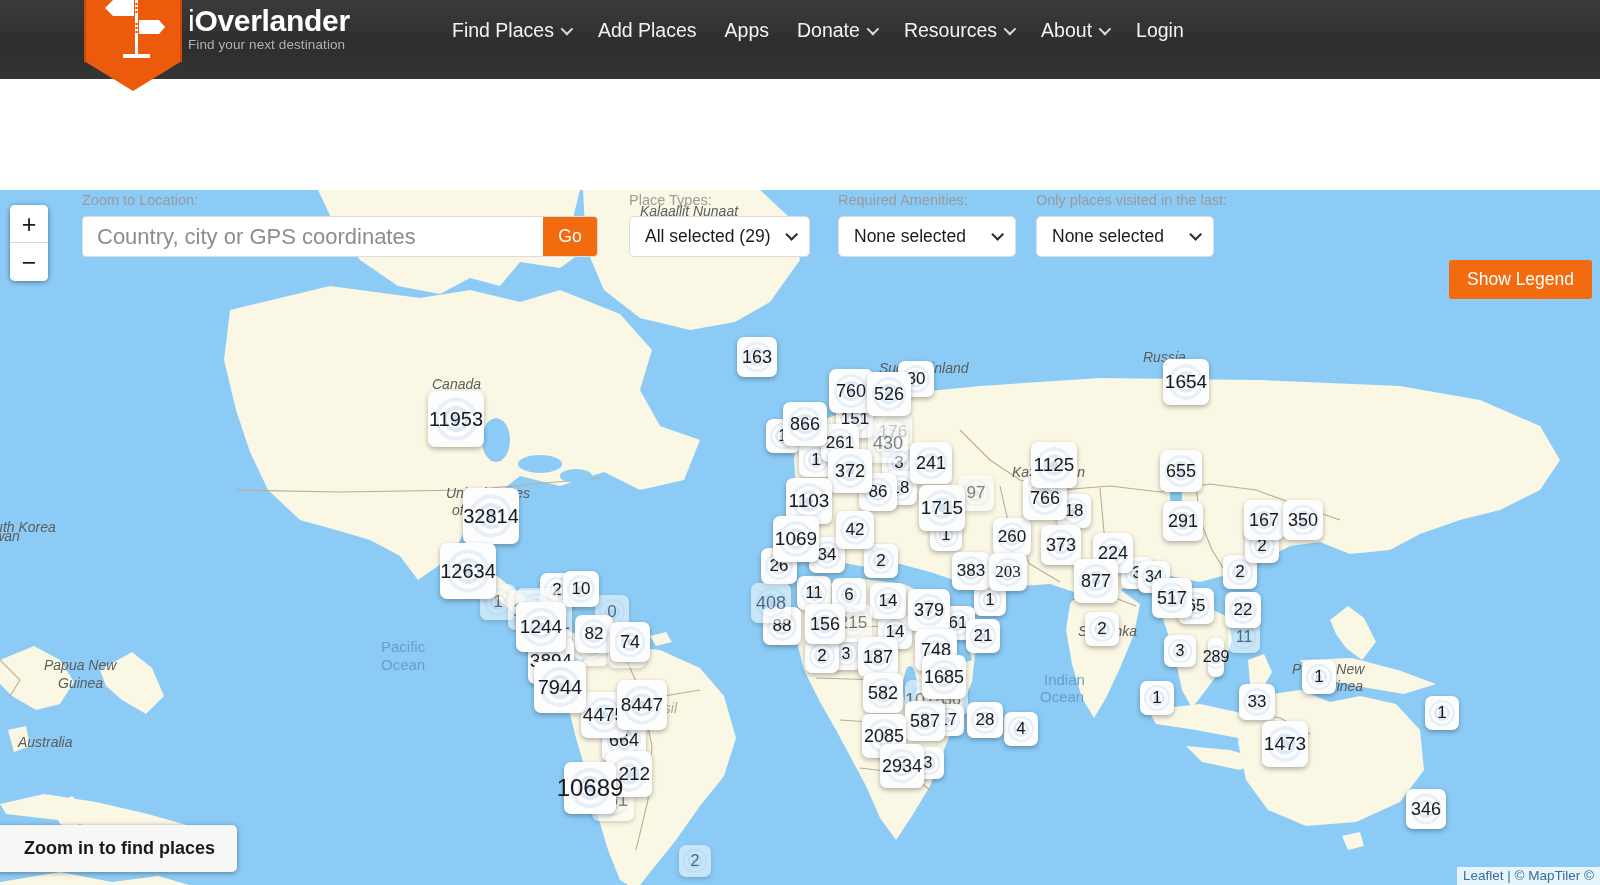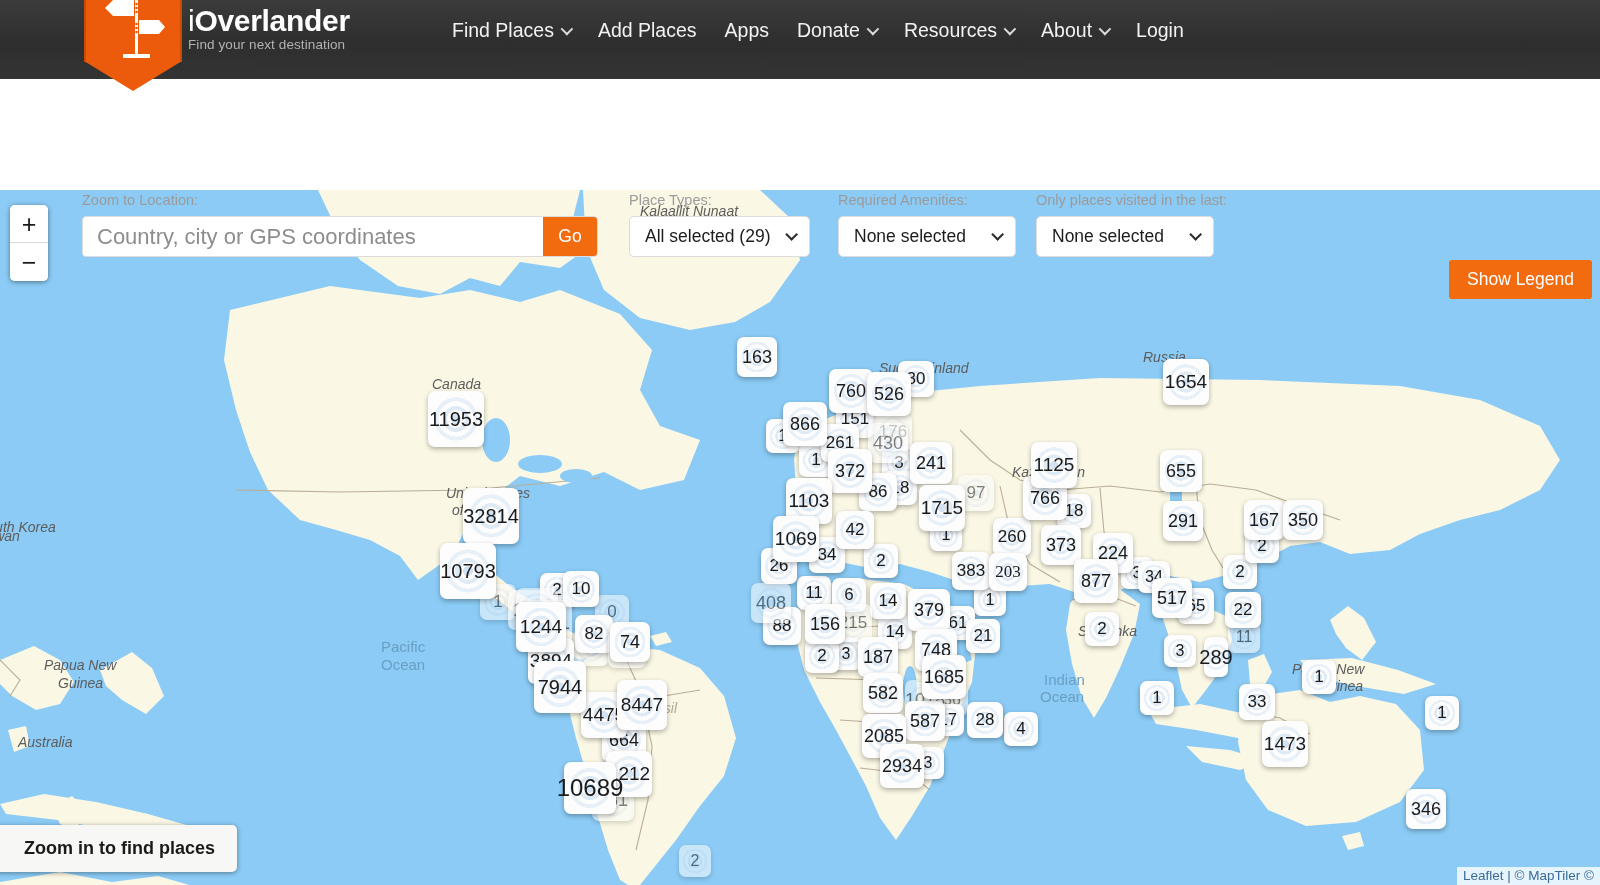--- a/index.html
+++ b/index.html
@@ -397,21 +397,21 @@
         <div class="cluster" style="left: 757px; top: 167px; width: 40px; height: 40px; font-size: 18px; z-index: 140;">
           <span>163</span>
         </div>
         <div class="cluster" style="left: 456px; top: 229px; width: 56px; height: 56px; font-size: 20px; z-index: 156;">
           <span>11953</span>
         </div>
         <div class="cluster" style="left: 491px; top: 326px; width: 56px; height: 56px; font-size: 20px; z-index: 156;">
           <span>32814</span>
         </div>
         <div class="cluster" style="left: 468px; top: 381px; width: 56px; height: 56px; font-size: 20px; z-index: 156;">
-          <span>10793</span>
+          <span>12634</span>
         </div>
         <div class="cluster faded" style="left: 498px; top: 412px; width: 36px; height: 36px; font-size: 17px; z-index: 136;">
           <span>1</span>
         </div>
         <div class="cluster faded" style="left: 528px; top: 420px; width: 40px; height: 40px; font-size: 18px; z-index: 140;">
           <span>143</span>
         </div>
         <div class="cluster faded" style="left: 537px; top: 419px; width: 42px; height: 42px; font-size: 18px; z-index: 142;">
           <span>557</span>
         </div>
@@ -630,21 +630,21 @@
         </div>
         <div class="cluster" style="left: 936px; top: 460px; width: 42px; height: 42px; font-size: 18px; z-index: 142;">
           <span>748</span>
         </div>
         <div class="cluster" style="left: 983px; top: 446px; width: 34px; height: 34px; font-size: 17px; z-index: 134;">
           <span>21</span>
         </div>
         <div class="cluster" style="left: 1180px; top: 461px; width: 32px; height: 32px; font-size: 16px; z-index: 132;">
           <span>3</span>
         </div>
-        <div class="cluster" style="left: 1216px; top: 467px; width: 24px; height: 40px; font-size: 20px; z-index: 140;">
+        <div class="cluster" style="left: 1216px; top: 467px; width: 16px; height: 40px; font-size: 16px; z-index: 140;">
           <span>289</span>
         </div>
         <div class="cluster faded" style="left: 1244px; top: 447px; width: 32px; height: 32px; font-size: 16px; z-index: 132;">
           <span>11</span>
         </div>
         <div class="cluster" style="left: 944px; top: 487px; width: 44px; height: 44px; font-size: 18px; z-index: 144;">
           <span>1685</span>
         </div>
         <div class="cluster" style="left: 883px; top: 503px; width: 40px; height: 40px; font-size: 18px; z-index: 140;">
           <span>582</span>

